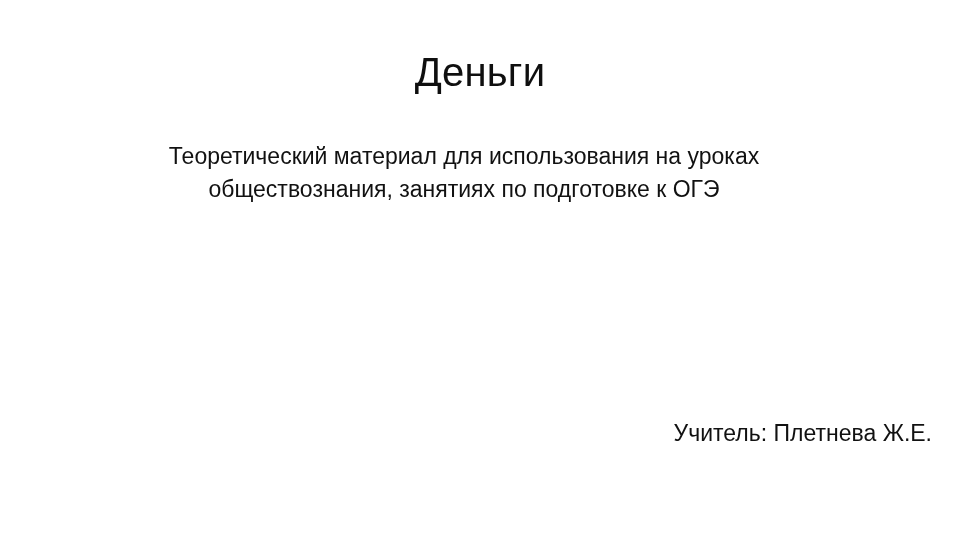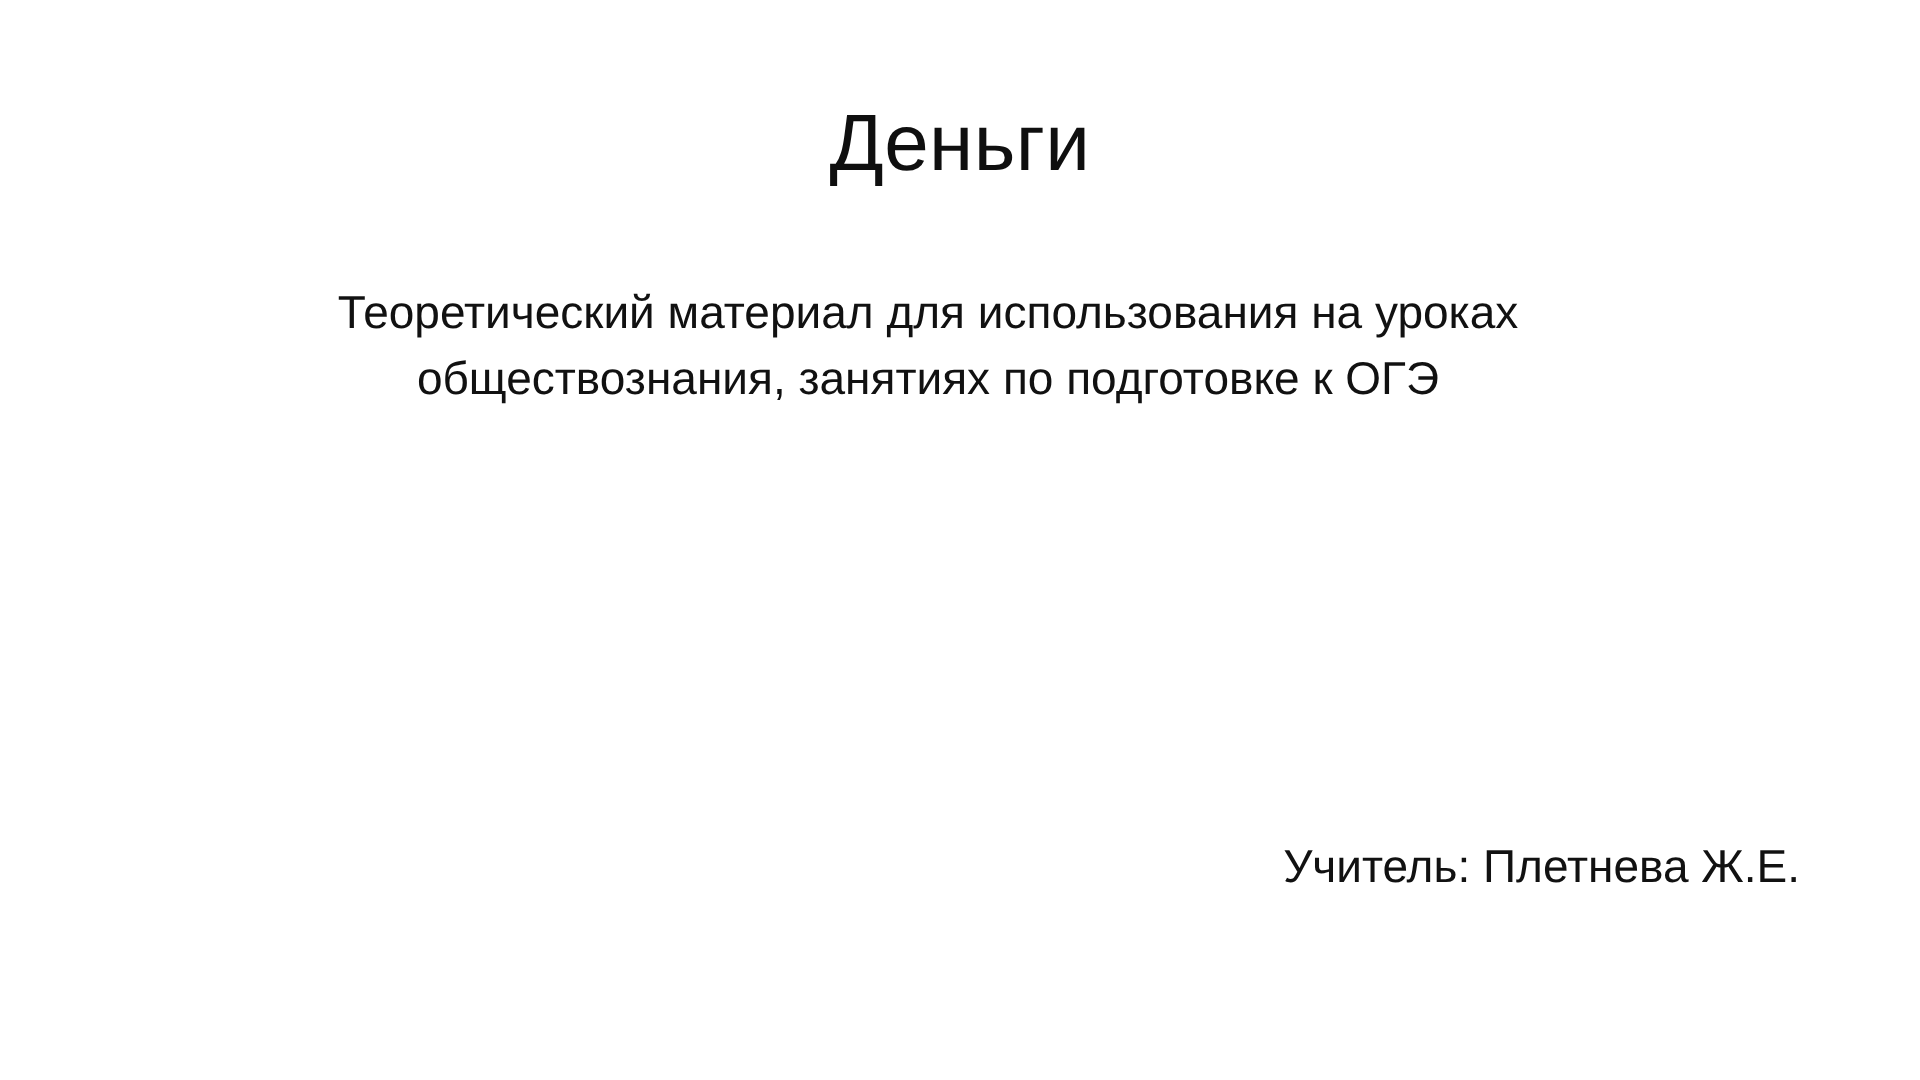--- a/index.html
+++ b/index.html
@@ -47,20 +47,21 @@
   .slide-author {
     position: absolute;
     top: 418px;
     left: 0;
     width: 900px;
     text-align: right;
     font-size: 23px;
     font-weight: 400;
     line-height: 1.35;
     color: #111111;
+    padding-left: 32px;
   }
 </style>
 </head>
 <body>
 
 <div class="slide">
 
   <div class="slide-title">Деньги</div>
 
   <div class="slide-subtitle">Теоретический материал для использования на уроках обществознания, занятиях по подготовке к ОГЭ</div>

